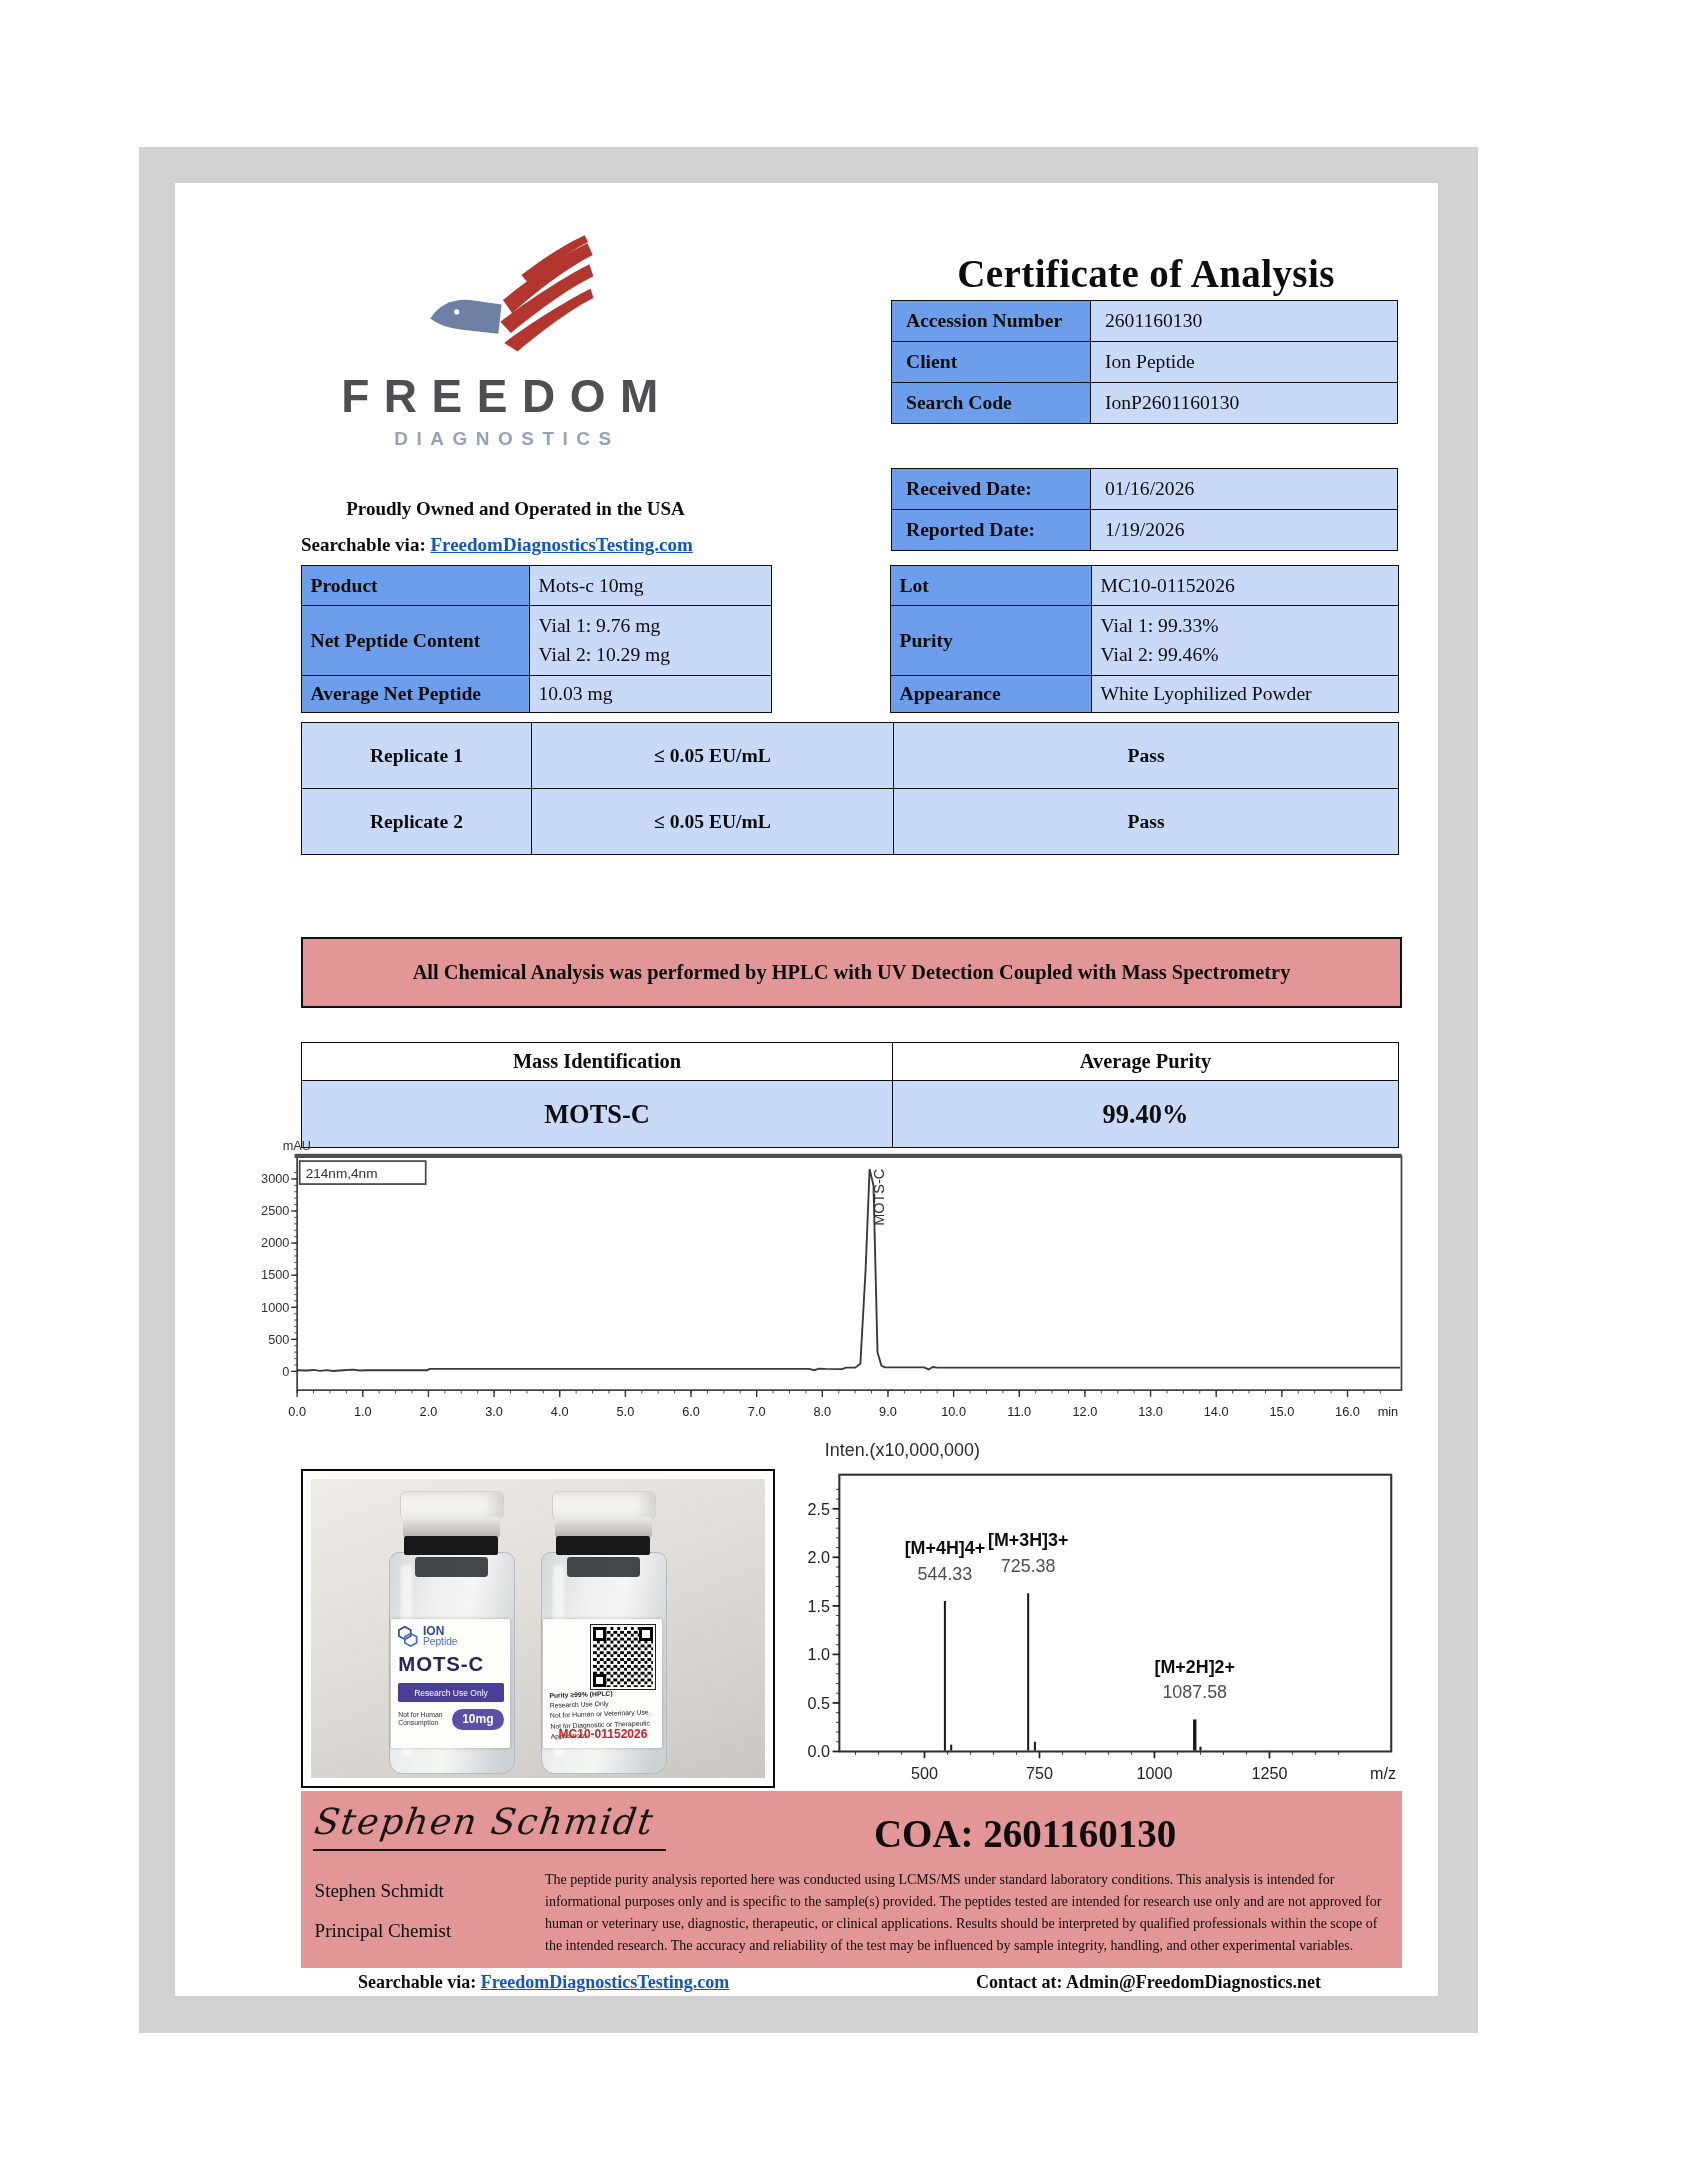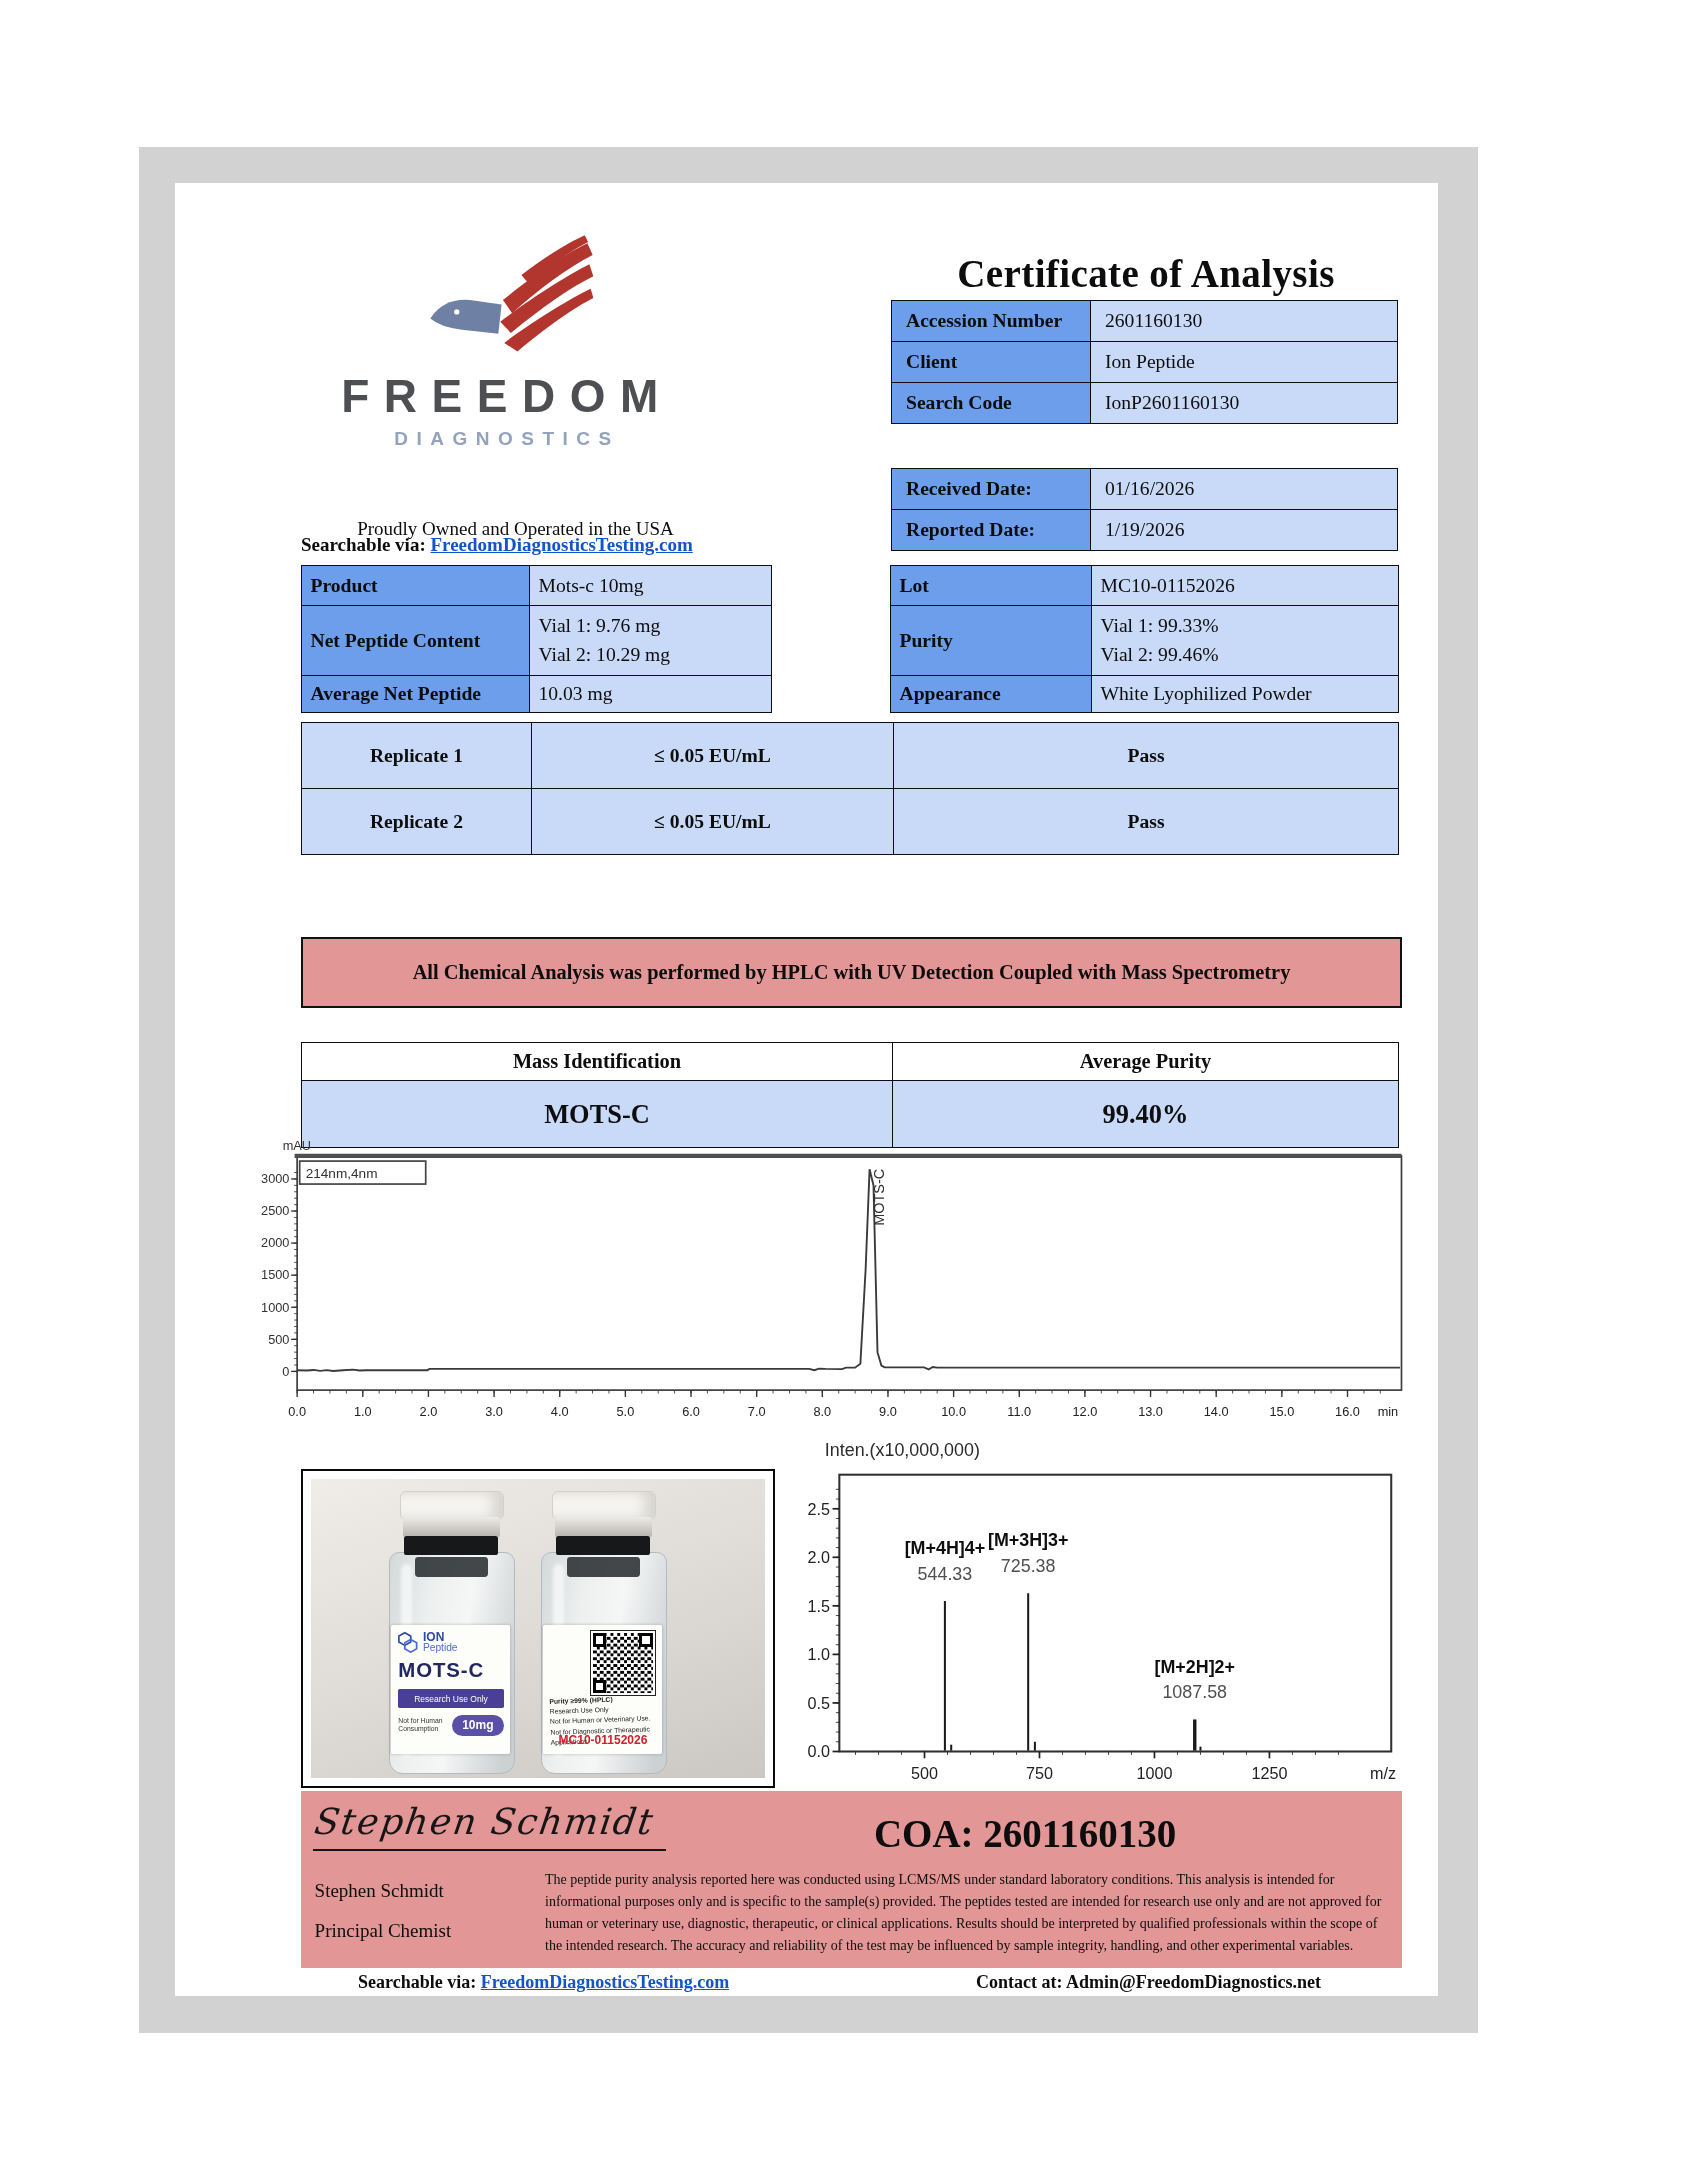--- a/index.html
+++ b/index.html
@@ -16,21 +16,21 @@
   td.val{background:var(--cell-blue,#c9daf8);}
   #info-table{left:716px;top:117px;}
   #info-table td,#date-table td{height:40px;padding-left:14px;}
   #date-table{left:716px;top:285px;}
   
   #eagle{left:247px;top:51px;}
   #brand{left:102px;top:186px;width:460px;text-align:center;font-family:"Liberation Sans","DejaVu Sans",sans-serif;
          font-size:46px;font-weight:bold;letter-spacing:14.5px;color:#4d4f52;}
   #brand-sub{left:102px;top:245px;width:460px;text-align:center;font-family:"Liberation Sans","DejaVu Sans",sans-serif;
          font-size:19px;font-weight:bold;letter-spacing:8.5px;color:#93a2bd;}
-  #tagline{left:102px;top:315px;width:477px;text-align:center;font-size:19px;font-weight:normal;margin-top:20px;}
+  #tagline{left:102px;top:315px;width:477px;text-align:center;font-size:19px;font-weight:bold;}
   #searchable-top{left:126px;top:351px;font-size:19px;font-weight:bold;}
   a.lnk{color:var(--link-blue,#1155cc);text-decoration:underline;cursor:pointer;}
   
   #product-table{left:126px;top:382px;}
   #lot-table{left:715px;top:382px;}
   .r1 td{height:39px;} .r2 td{height:69px;} .r3 td{height:36px;}
   .two-line div{line-height:1.45;}
   
   #endo-table{left:126px;top:539px;}
   #endo-table td{text-align:center;}
@@ -57,21 +57,21 @@
   #vial-1{left:68px;} #vial-2{left:220px;}
   .cap{position:absolute;top:0;left:21px;width:102px;height:27px;background:#f5f3ef;border:0.9px solid #d3d0cb;
        border-radius:6px;box-shadow:inset -10.2px 0 12px rgba(0,0,0,.12);}
   .cap-skirt{position:absolute;top:26.4px;left:24px;width:97px;height:20.4px;border-radius:2.6px;
        background:linear-gradient(#ecebe8,#b7b4b0);}
   .cap-ring{position:absolute;top:45px;left:25.6px;width:94px;height:19px;border-radius:2.6px;background:#17181a;}
   .glass{position:absolute;top:61px;left:10.2px;width:124px;height:220px;border:0.9px solid #b5babd;border-radius:10.2px 10.2px 13.6px 13.6px;
        background:linear-gradient(100deg,#d3d8d9 0%,#eef0f0 30%,#f5f6f6 55%,#ccd1d3 92%);}
   .stopper{position:absolute;top:66px;left:36px;width:73px;height:20.4px;background:#23282c;border-radius:3.4px;opacity:.85;}
   .shine{position:absolute;top:73px;left:22px;width:11px;height:193px;background:rgba(255,255,255,.6);border-radius:6.8px;filter:blur(1.7px);}
-  .vlabel{position:absolute;bottom:18px;left:12.8px;width:119px;height:129px;background:#fdfdfa;border-radius:1.7px;
+  .vlabel{position:absolute;bottom:24px;left:12.8px;width:119px;height:129px;background:#fdfdfa;border-radius:1.7px;
        box-shadow:0 0 3.4px rgba(0,0,0,.25);padding:6px 6.8px;box-sizing:border-box;
        font-family:"Liberation Sans","DejaVu Sans",sans-serif;}
   .ion-row{display:flex;align-items:center;gap:4.3px;}
   .ion-name{font-weight:bold;font-size:12px;color:#2d4aa1;line-height:1;}
   .ion-sub{font-size:10.2px;color:#4a6bd4;line-height:1;}
   .pep-name{font-size:20.4px;font-weight:bold;color:#23265f;letter-spacing:0.9px;margin-top:6px;}
   .purple-band{margin-top:7.7px;background:#4a3f96;color:#fff;font-size:8.5px;text-align:center;padding:4.3px 0;border-radius:1.7px;}
   .lab-bottom{display:flex;justify-content:space-between;align-items:center;margin-top:6.8px;}
   .tiny-note{font-size:6.8px;color:#333;line-height:1.25;}
   .dose-pill{background:#5a50a8;color:#fff;font-weight:bold;font-size:12px;padding:3.4px 10.2px;border-radius:11px;}

